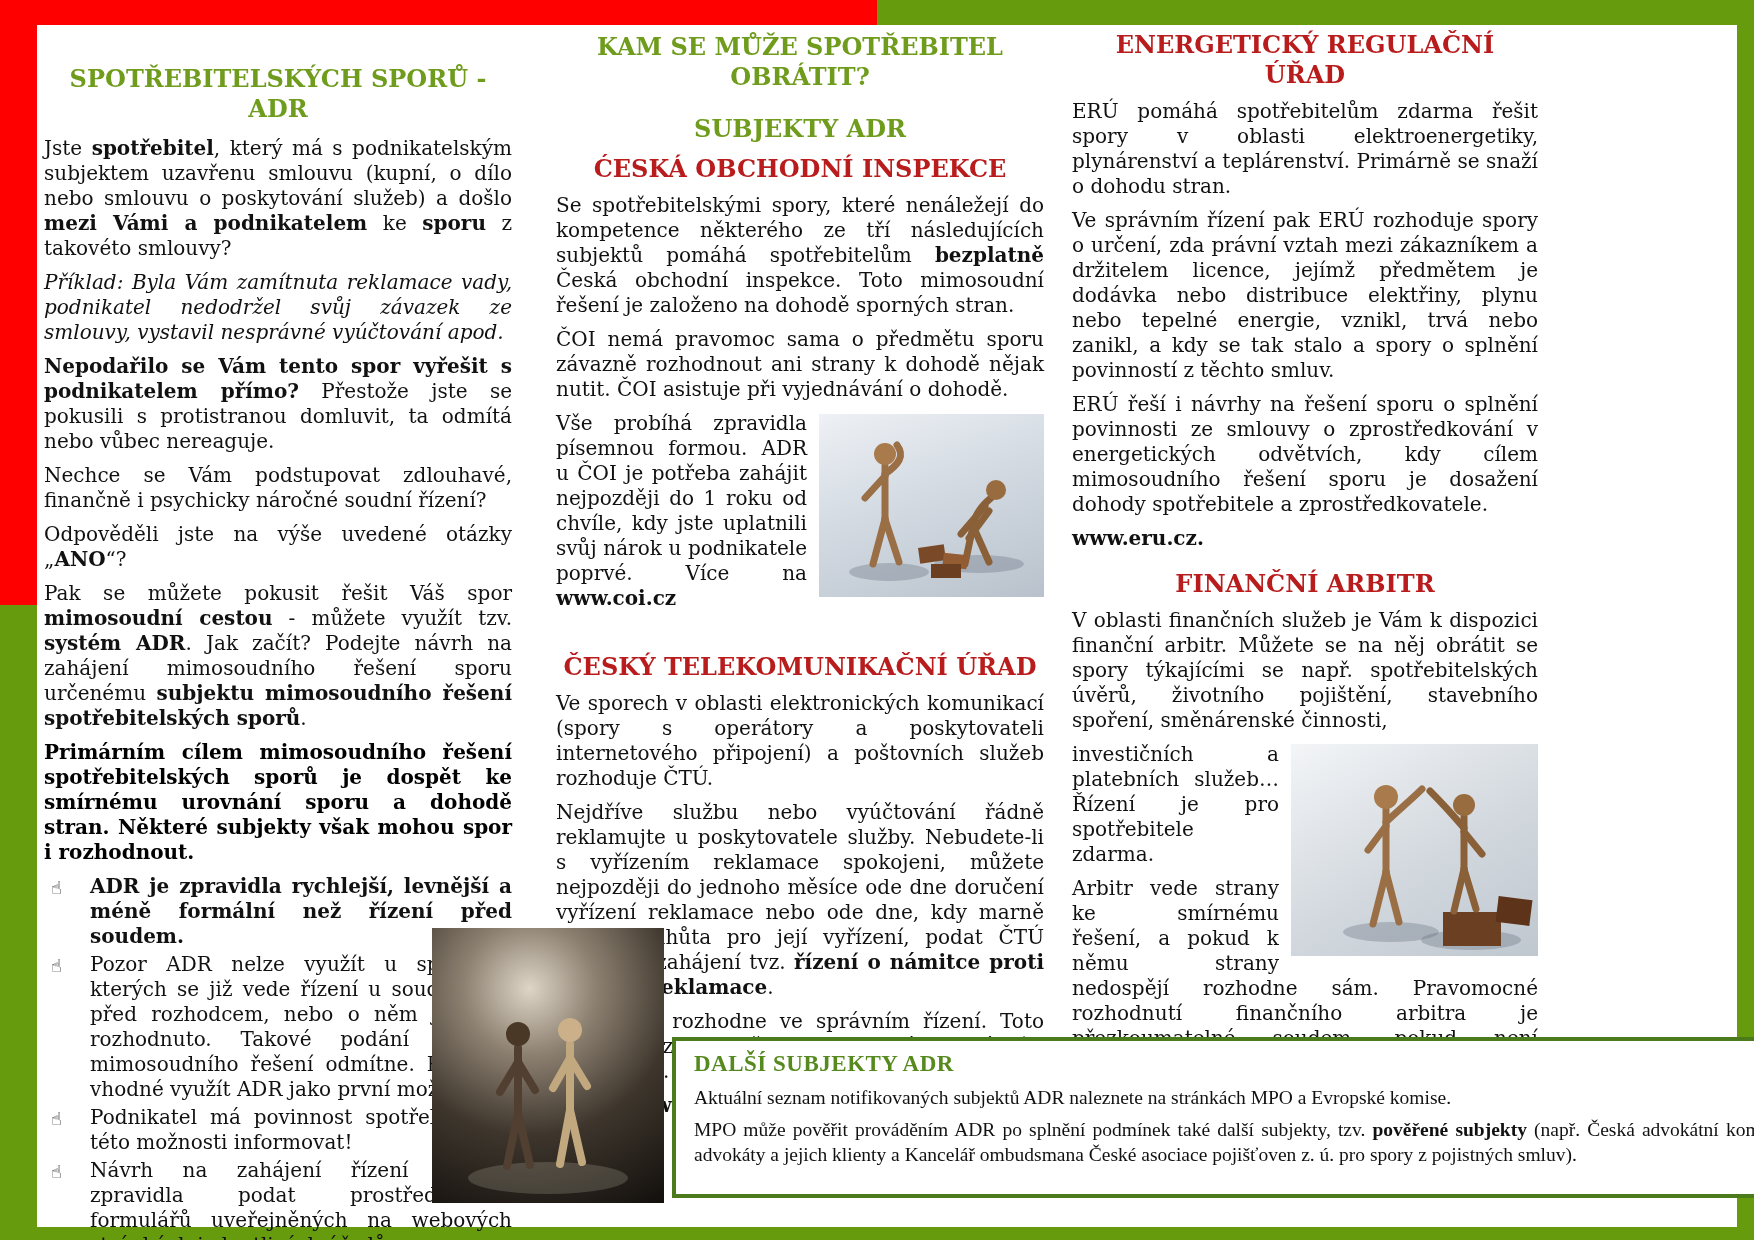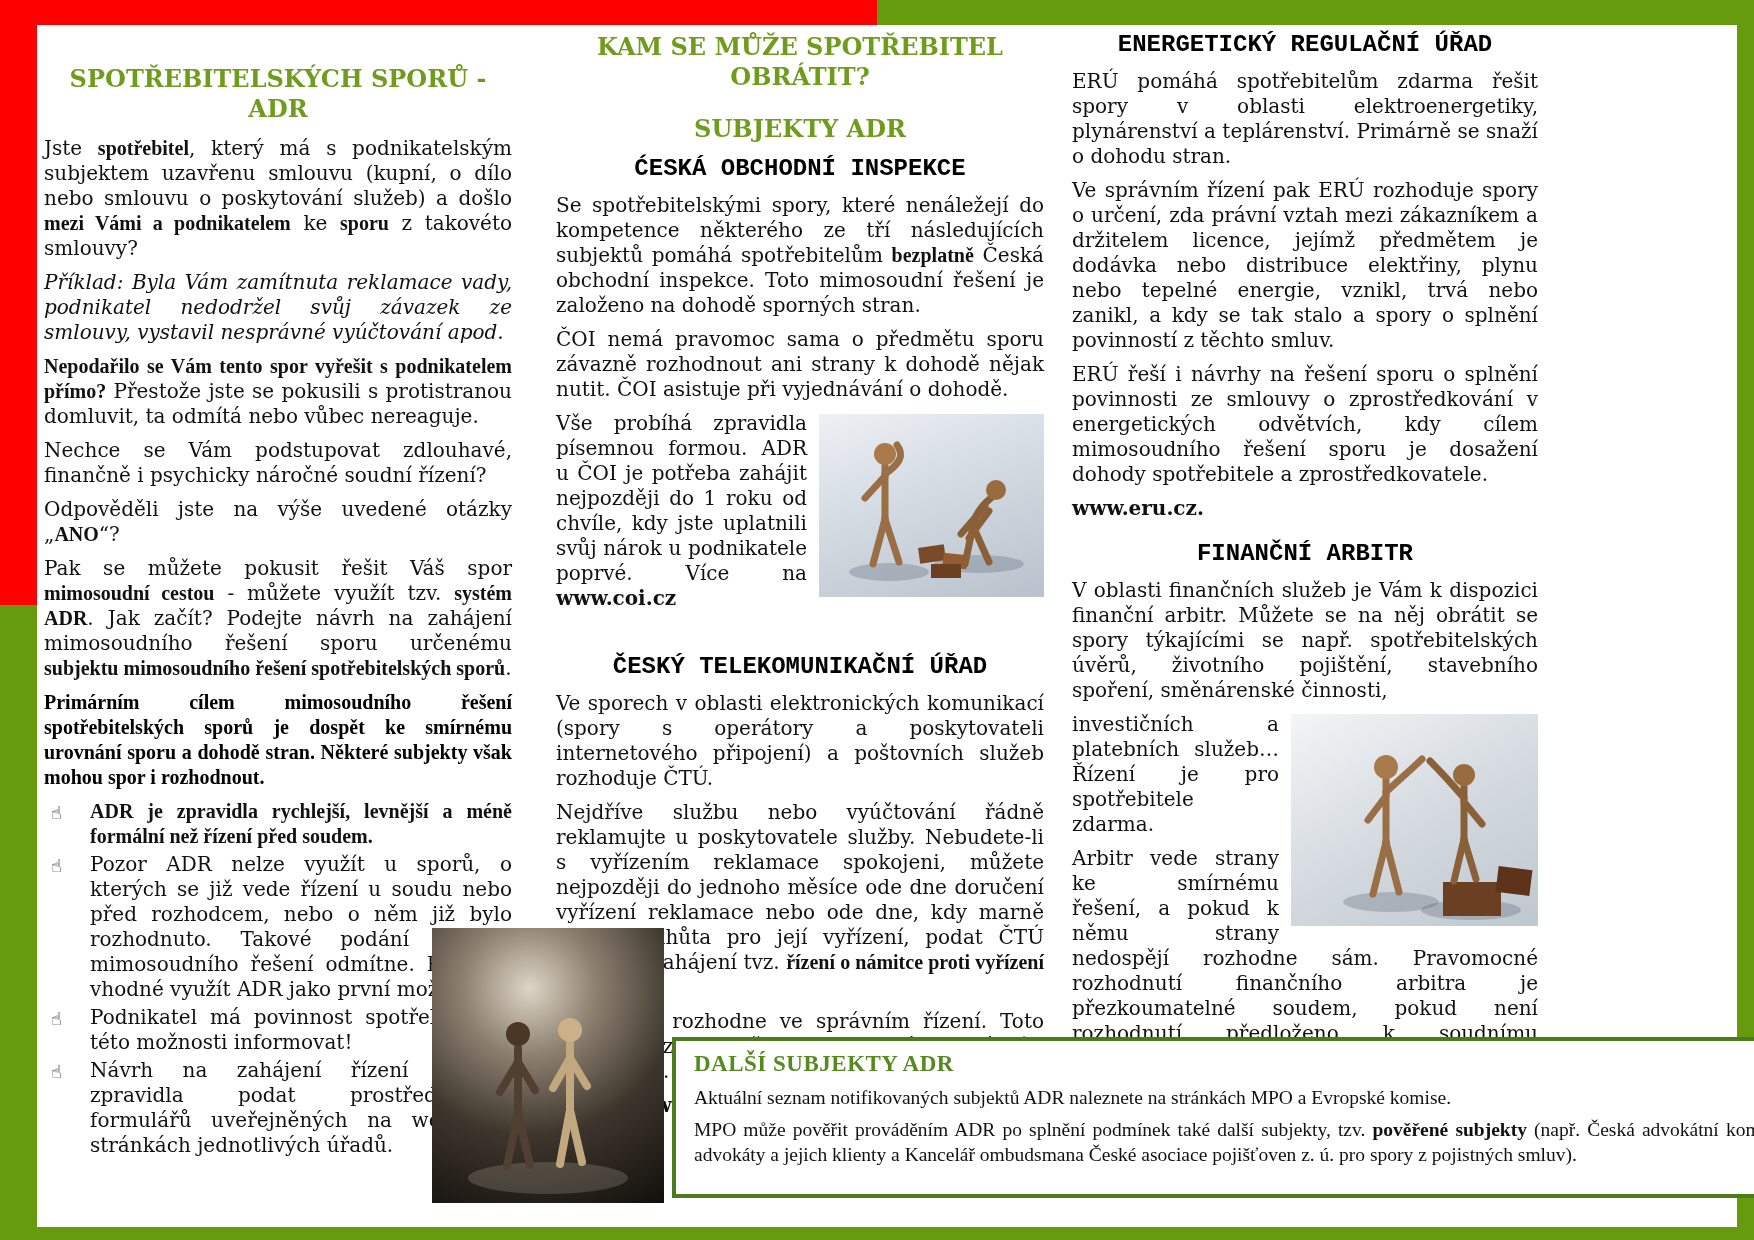--- a/index.html
+++ b/index.html
@@ -17,26 +17,26 @@
   .bar-left-green{left:0;top:605px;width:37px;height:635px;background:#679b0e;}
   .bar-right{right:0;top:0;width:17px;height:1240px;background:#679b0e;}
   .bar-bottom{left:0;bottom:0;width:1754px;height:13px;background:#679b0e;}
 
   
   .col{position:absolute;top:30px;font-size:20px;line-height:25px;text-align:justify;}
   .col1{left:44px;width:468px;}
   .col2{left:556px;width:488px;}
   .col3{left:1072px;width:466px;}
   .col p{margin:0 0 9px 0;}
-  .rb{font-weight:bold;font-family:Liberation Serif, serif;}
+  .rb{font-weight:bold;}
   .ri{font-style:italic;}
 
   h1,h2,h3{margin:0;text-align:center;font-weight:bold;}
   .h-green{color:#6f9c1c;font-size:24px;line-height:30px;}
-  .h-red{color:#000000;font-size:24px;line-height:30px;margin:10px 0 9px 0;font-family:Liberation Mono, monospace;}
+  .h-red{color:#b91c1c;font-size:24px;line-height:30px;margin:10px 0 9px 0;}
   .col1 h1{margin:4px 0 12px 0;}
   .col2 .h-main{margin:2px 0 2px 0;}
   .col2 .h-sub{margin:22px 0 4px 0;}
   .olive p, p.olive{color:#000000;font-weight:bold;}
   .bold-link{font-weight:bold;}
 
   
   ul.hand-list{list-style:none;margin:2px 0 0 0;padding:0;}
   ul.hand-list li{position:relative;padding-left:46px;margin:0 0 3px 0;}
   ul.hand-list li .hand{

